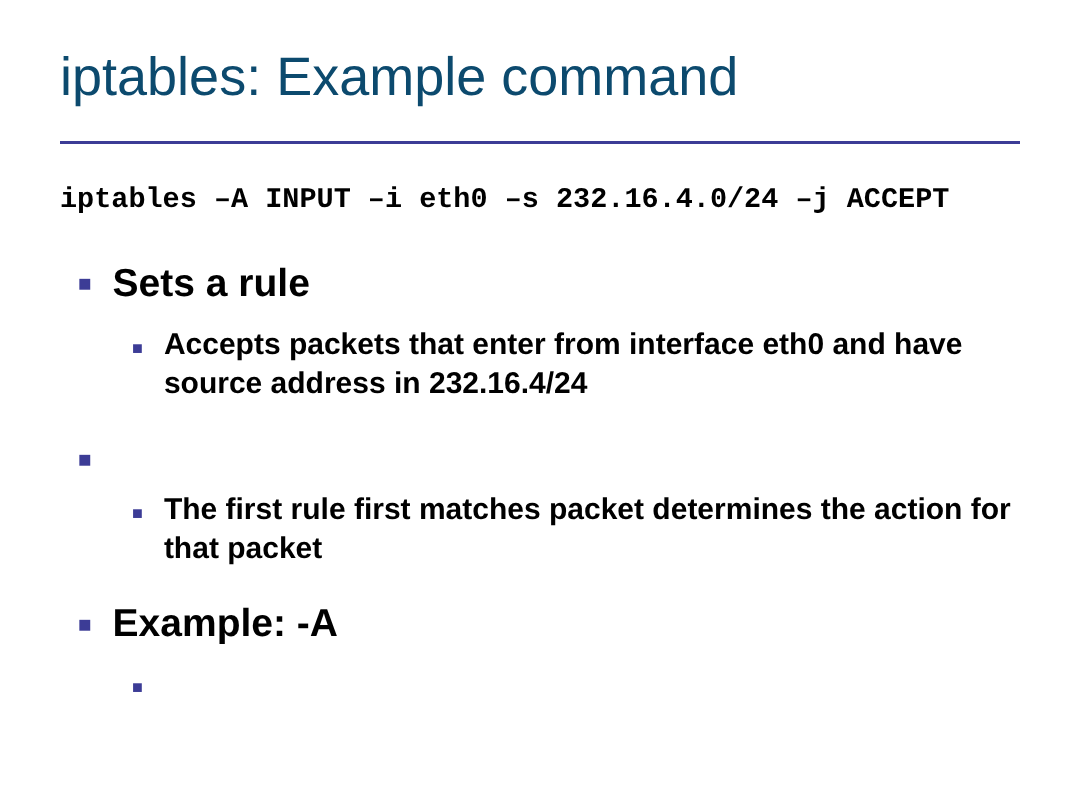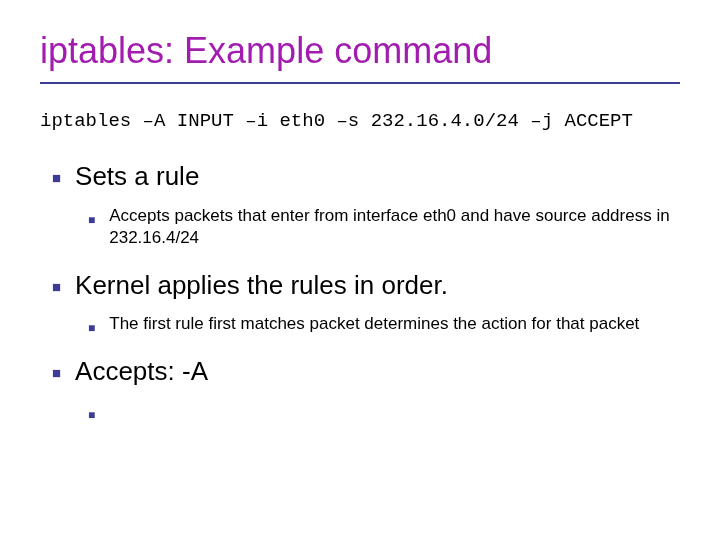--- a/index.html
+++ b/index.html
@@ -1,29 +1,29 @@
 <!DOCTYPE html>
 <html><head>
 <meta charset="utf-8">
 <style>
-  * { margin: 0; padding: 0; box-sizing: border-box; }
+  * { margin: 0; padding: 0; box-sizing: border-box; font-weight: bold; }
   body {
     width: 720px;
     height: 540px;
     background: #ffffff;
     font-family: Verdana, Arial, sans-serif;
     padding: 30px 40px;
     color: #000;
   }
   .title {
     font-size: 36px;
-    color: #a21caf;
+    color: #0c4a6e;
     font-family: Arial, sans-serif;
     font-weight: normal;
-    margin-bottom: 10px;
+    margin-bottom: 22px;
   }
   .hr {
     border: none;
     border-top: 2px solid #3c3c96;
     margin-bottom: 26px;
   }
   .command {
     font-family: "Courier New", monospace;
     font-size: 19px;
     margin-bottom: 28px;
@@ -59,21 +59,21 @@
   }
   li.item2 .row { align-items: flex-start; }
   .bullet2 {
     color: #3c3c96;
     font-size: 12px;
     margin-right: 14px;
     margin-top: 8px;
     flex-shrink: 0;
   }
   .text2 {
-    font-size: 17px;
+    font-size: 20px;
     font-family: Verdana, Arial, sans-serif;
     line-height: 1.3;
   }
 </style>
 </head>
 <body>
 
 <h1 class="title">iptables: Example command</h1>
 <hr class="hr">
 
@@ -91,36 +91,35 @@
           <span class="bullet2">■</span>
           <span class="text2">Accepts packets that enter from interface eth0 and have source address in 232.16.4/24</span>
         </div>
       </li>
     </ul>
   </li>
 
   <li class="item1">
     <div class="row">
       <span class="bullet1">■</span>
-      <span class="text1">Kernel applies the rules in order.</span>
     </div>
     <ul class="level2">
       <li class="item2">
         <div class="row">
           <span class="bullet2">■</span>
           <span class="text2">The first rule first matches packet determines the action for that packet</span>
         </div>
       </li>
     </ul>
   </li>
 
   <li class="item1">
     <div class="row">
       <span class="bullet1">■</span>
-      <span class="text1">Accepts: -A</span>
+      <span class="text1">Example: -A</span>
     </div>
     <ul class="level2">
       <li class="item2">
         <div class="row">
           <span class="bullet2">■</span>
         </div>
       </li>
     </ul>
   </li>
 </ul>

